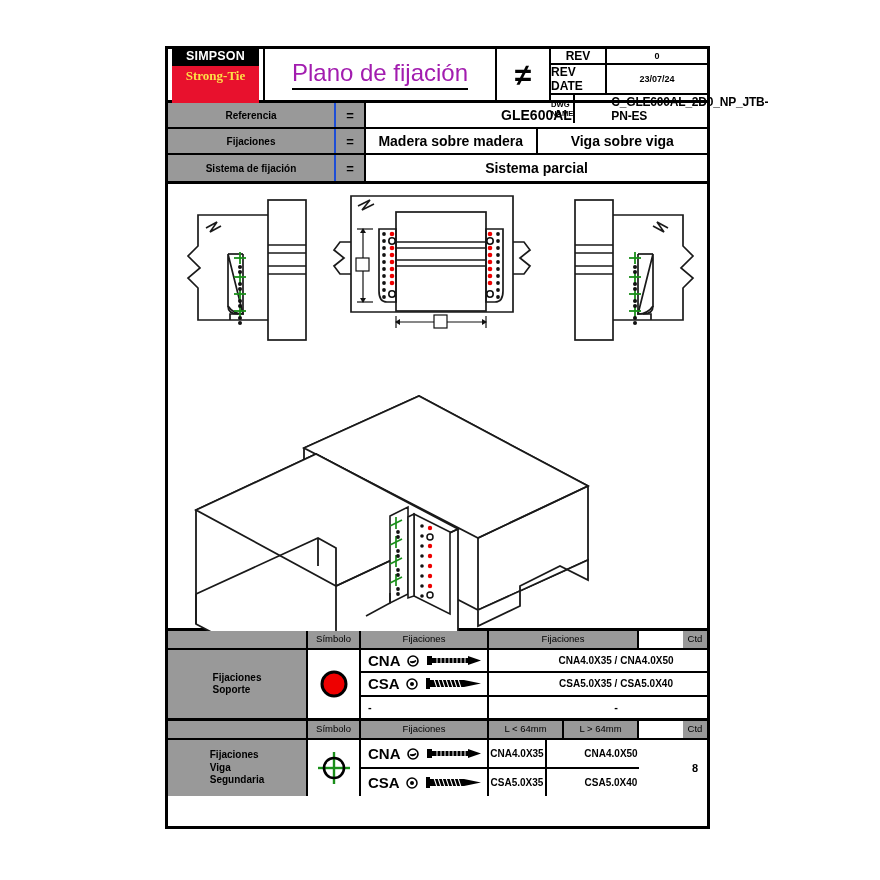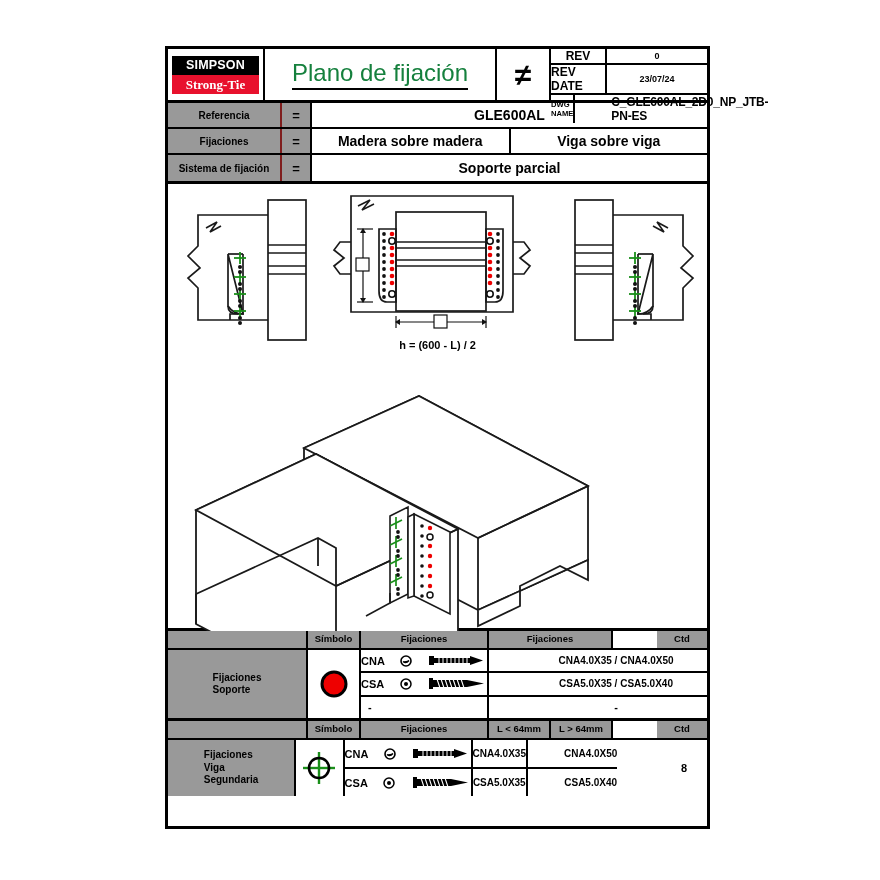--- a/index.html
+++ b/index.html
@@ -13,52 +13,52 @@
   #sheet {
     position: absolute;
     left: 165px; top: 46px;
     width: 545px; height: 783px;
     border: 3px solid #000;
     background: #fff;
   }
   .cell {
     border-right: 2px solid #000;
     display: flex; align-items: center; justify-content: center;
-    font-size: 9.5px; font-weight: bold; color: #000;
+    font-size: 9.5px; font-weight: normal; color: #000;
     text-align: center; line-height: 1.15;
     background: #fff;
   }
   .cell:last-child { border-right: none; }
   .grey { background: #999999; }
 
   
   #titleblock { display: flex; height: 54px; border-bottom: 3px solid #000; }
 
   #logo-cell {
     width: 97px; border-right: 2px solid #000;
     display: flex; flex-direction: column; justify-content: center;
     padding: 3px 4px;
   }
   #logo-simpson {
     background: #000; color: #fff; font-weight: bold;
     font-size: 12.5px; letter-spacing: .2px; text-align: center;
     padding: 2px 0 3px 0; font-family: "Liberation Sans", sans-serif;
   }
   #logo-strongtie {
-    background: #e8112d; color: #ffffff; font-weight: bold;
-    font-size: 13px; text-align: center; padding: 2px 0 1px 0;
+    background: #e8112d; color: #fde047; font-weight: bold;
+    font-size: 13px; text-align: center; padding: 2px 0 19px 0;
     font-family: "Liberation Serif", serif;
   }
 
   #title-cell {
     flex: 1; border-right: 2px solid #000;
     display: flex; align-items: center; justify-content: center;
   }
   #main-title {
-    font-size: 24px; font-weight: normal; color: #15803d;
+    font-size: 24px; font-weight: normal; color: #a21caf;
     border-bottom: 2px solid #000; padding-bottom: 1px;
     font-family: "Liberation Sans", sans-serif;
   }
 
   #neq-cell {
     width: 54px; border-right: 2px solid #000;
     display: flex; align-items: center; justify-content: center;
   }
   #neq-symbol { font-size: 30px; font-weight: bold; line-height: 1; }
 
@@ -75,21 +75,21 @@
     font-size: 9px; font-weight: bold;
   }
   #dwg-lbl { width: 56px; font-size: 7.6px; }
   #dwg-val { font-size: 12px; letter-spacing: -0.2px; padding-left: 36px; }
 
   
   #spec { border-bottom: 3px solid #000; }
   .spec-row { display: flex; height: 26px; border-bottom: 2px solid #000; }
   .spec-row:last-child { border-bottom: none; border-radius: 10px; }
   .spec-label {
-    width: 114px; background: #999999; border-right: 2px solid #7f1d1d;
+    width: 168px; background: #999999; border-right: 2px solid #1d4ed8;
     display: flex; align-items: center; justify-content: center;
     font-size: 10px; font-weight: bold;
   }
   .spec-eq {
     width: 30px; background: #999999; border-right: 2px solid #000;
     display: flex; align-items: center; justify-content: center;
     font-size: 13px; font-weight: bold;
   }
   .spec-val {
     flex: 1; display: flex; align-items: center; justify-content: center;
@@ -111,21 +111,21 @@
   
   .ftable { border-bottom: 3px solid #000; }
   .ftable:last-child { border-bottom: none; }
   .fhead { display: flex; height: 19px; border-bottom: 2px solid #000; }
   .fhead .cell { background: #999999; font-size: 9.5px; }
   .fbody { display: flex; }
 
   .col-name  { width: 140px; }
   .col-sym   { width: 53px; }
   .col-fix   { width: 128px; }
-  .col-ctd   { width: 50px; margin-left: 44px; }
+  .col-ctd   { width: 24px; margin-left: 44px; }
 
   .fname {
     background: #999999; border-right: 2px solid #000;
     display: flex; align-items: center; justify-content: center;
     font-size: 10px; font-weight: bold; line-height: 1.25;
   }
   .fsym {
     border-right: 2px solid #000;
     display: flex; align-items: center; justify-content: center;
   }
@@ -133,21 +133,21 @@
     display: flex; align-items: center; justify-content: center;
     font-size: 11px; font-weight: bold;
   }
   .fmid { flex: 1; display: flex; flex-direction: column; }
   .frow { display: flex; flex: 1; border-bottom: 2px solid #000; }
   .frow:last-child { border-bottom: none; }
 
   .fixcell {
     width: 128px; border-right: 2px solid #000;
     display: flex; align-items: center; gap: 6px;
-    font-size: 11px; font-weight: bold; justify-content: space-between;
+    padding-left: 7px; font-size: 15px; font-weight: bold;
   }
   .valcell {
     flex: 1; border-right: 2px solid #000;
     display: flex; align-items: center; justify-content: center;
     font-size: 10px; font-weight: bold;
   }
   .valcell:last-child { border-right: none; margin-left: 36px; }
   .dash { font-size: 11px; font-weight: bold; }
   .dash-left { justify-content: flex-start; padding-left: 7px; }
 </style>
@@ -198,21 +198,21 @@
     <div class="spec-row">
       <div class="spec-label">Fijaciones</div>
       <div class="spec-eq">=</div>
       <div class="spec-val">Madera sobre madera</div>
       <div class="spec-val">Viga sobre viga</div>
     </div>
 
     <div class="spec-row">
       <div class="spec-label">Sistema de fijación</div>
       <div class="spec-eq">=</div>
-      <div class="spec-val">Soporte parcial</div>
+      <div class="spec-val">Sistema parcial</div>
     </div>
   </div>
 
   <div id="drawing">
 
     <svg width="545" height="447" viewBox="0 0 545 447">
       <g fill="none" stroke="#1a1a1a" stroke-width="1.7">
 
         <g>
 
@@ -448,21 +448,20 @@
               <circle cx="254" cy="392" r="1.8"></circle>
             <circle cx="254" cy="402" r="1.8"></circle>
               <circle cx="254" cy="412" r="1.8"></circle>
           </g>
           <circle cx="262" cy="353" r="3" fill="#fff" stroke="#111" stroke-width="1.5"></circle>
           <circle cx="262" cy="411" r="3" fill="#fff" stroke="#111" stroke-width="1.5"></circle>
         </g>
       </g>
     </svg>
 
-    <div id="formula">h = (600 - L) / 2</div>
   </div>
 
   <div class="ftable">
     <div class="fhead">
       <div class="cell col-name grey"></div>
       <div class="cell col-sym grey">Símbolo</div>
       <div class="cell col-fix grey">Fijaciones</div>
       <div class="cell grey" style="flex:1">Fijaciones</div>
       <div class="cell col-ctd grey">Ctd</div>
     </div>

